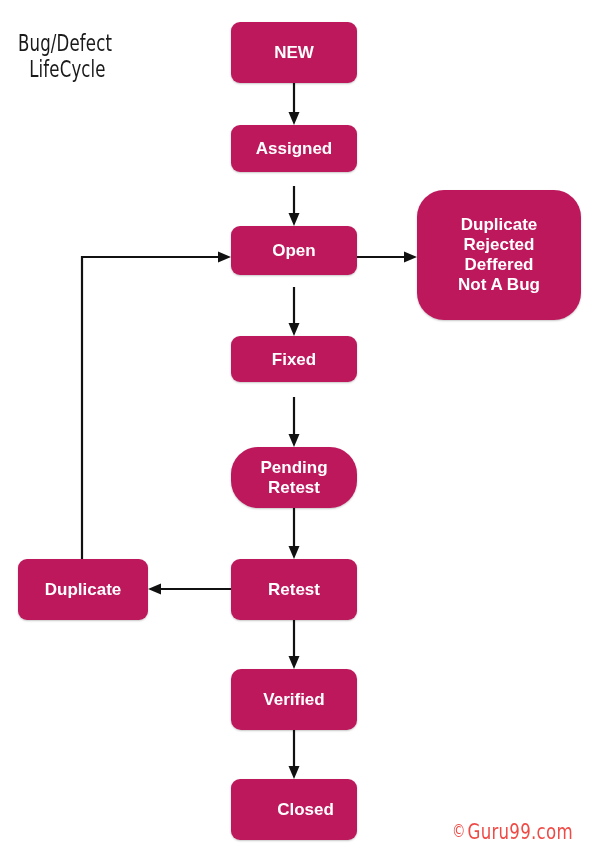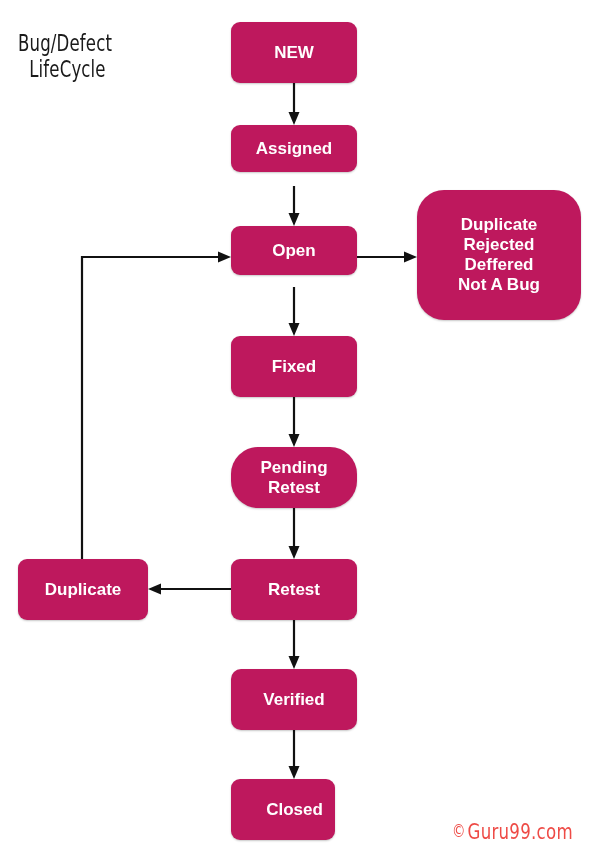--- a/index.html
+++ b/index.html
@@ -168,28 +168,28 @@
 
   <div class="node" id="node-assigned" style="left:231px; top:125px; width:126px; height:47px;">Assigned</div>
 
   <div class="node" id="node-open" style="left:231px; top:226px; width:126px; height:49px;">Open</div>
 
   <div class="node multi" id="node-duplicate" style="left:417px; top:190px; width:164px; height:130px;">Duplicate
 Rejected
 Deffered
 Not A Bug</div>
 
-  <div class="node" id="node-fixed" style="left:231px; top:336px; width:126px; height:61px;">Fixed</div>
+  <div class="node" id="node-fixed" style="left:231px; top:336px; width:126px; height:46px;">Fixed</div>
 
   <div class="node multi" id="node-pending" style="left:231px; top:447px; width:126px; height:61px;">Pending
 Retest</div>
 
   <div class="node" id="node-retest" style="left:231px; top:559px; width:126px; height:61px;">Retest</div>
 
   <div class="node" id="node-reopened" style="left:18px; top:559px; width:130px; height:61px;">Duplicate</div>
 
   <div class="node" id="node-verified" style="left:231px; top:669px; width:126px; height:61px;border-radius:10px;">Verified</div>
 
-  <div class="node" id="node-closed" style="left:231px; top:779px; width:104px; height:61px;padding-left:23px;">Closed</div>
+  <div class="node" id="node-closed" style="left:231px; top:779px; width:126px; height:61px;padding-left:23px;">Closed</div>
 
   <div id="watermark"><span class="copy">©</span><span>Guru99.com</span></div>
 
 </div>
 
 </body></html>

